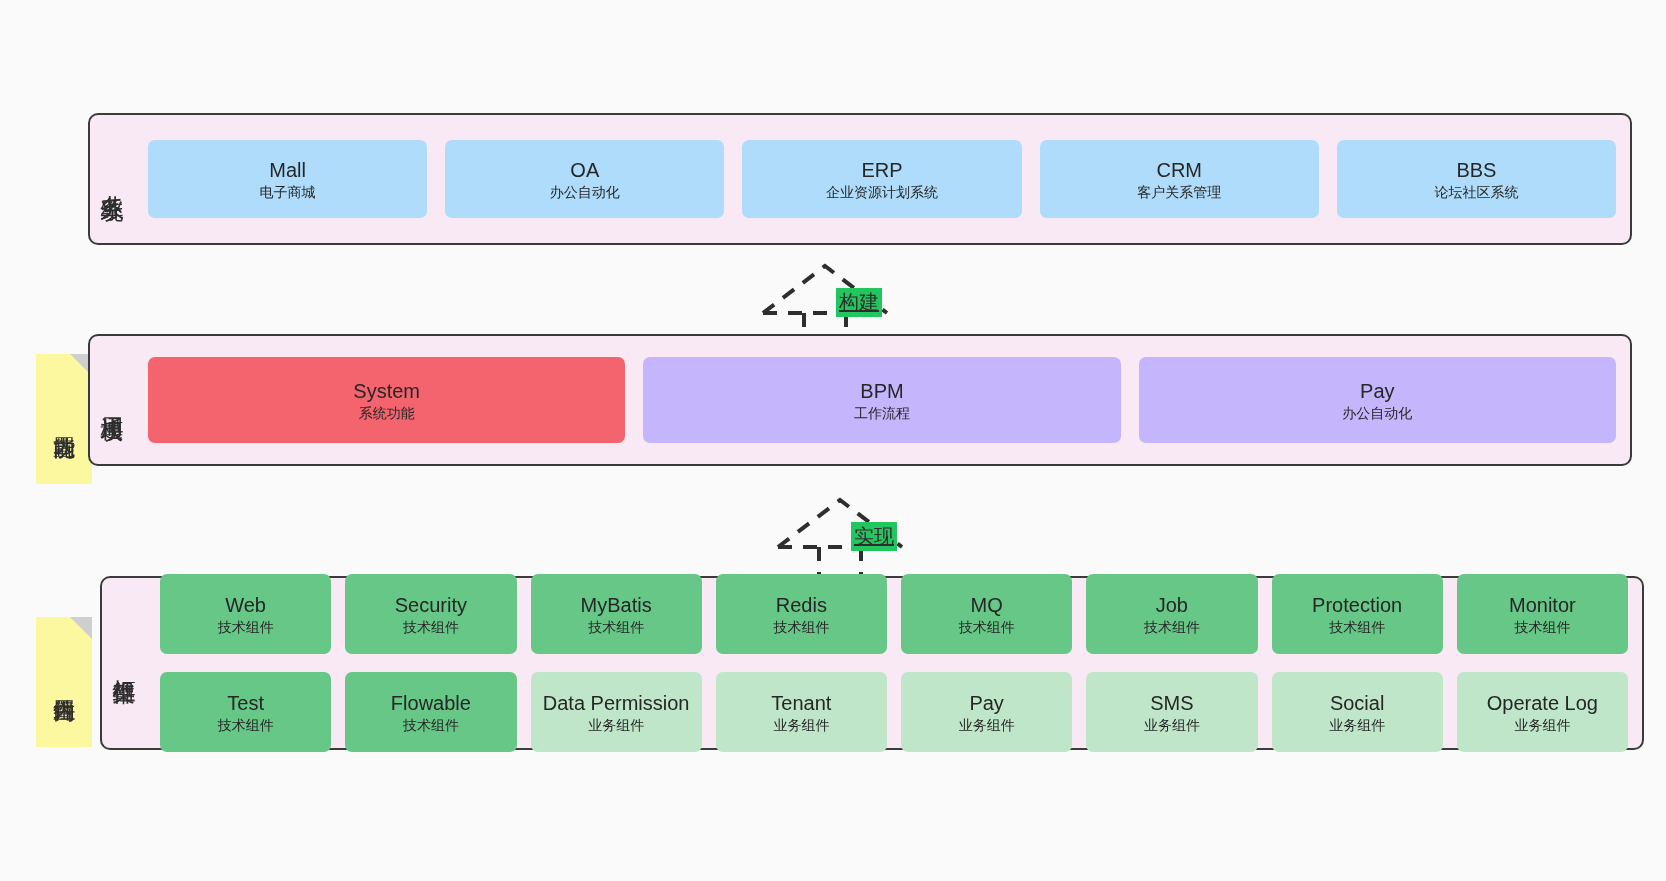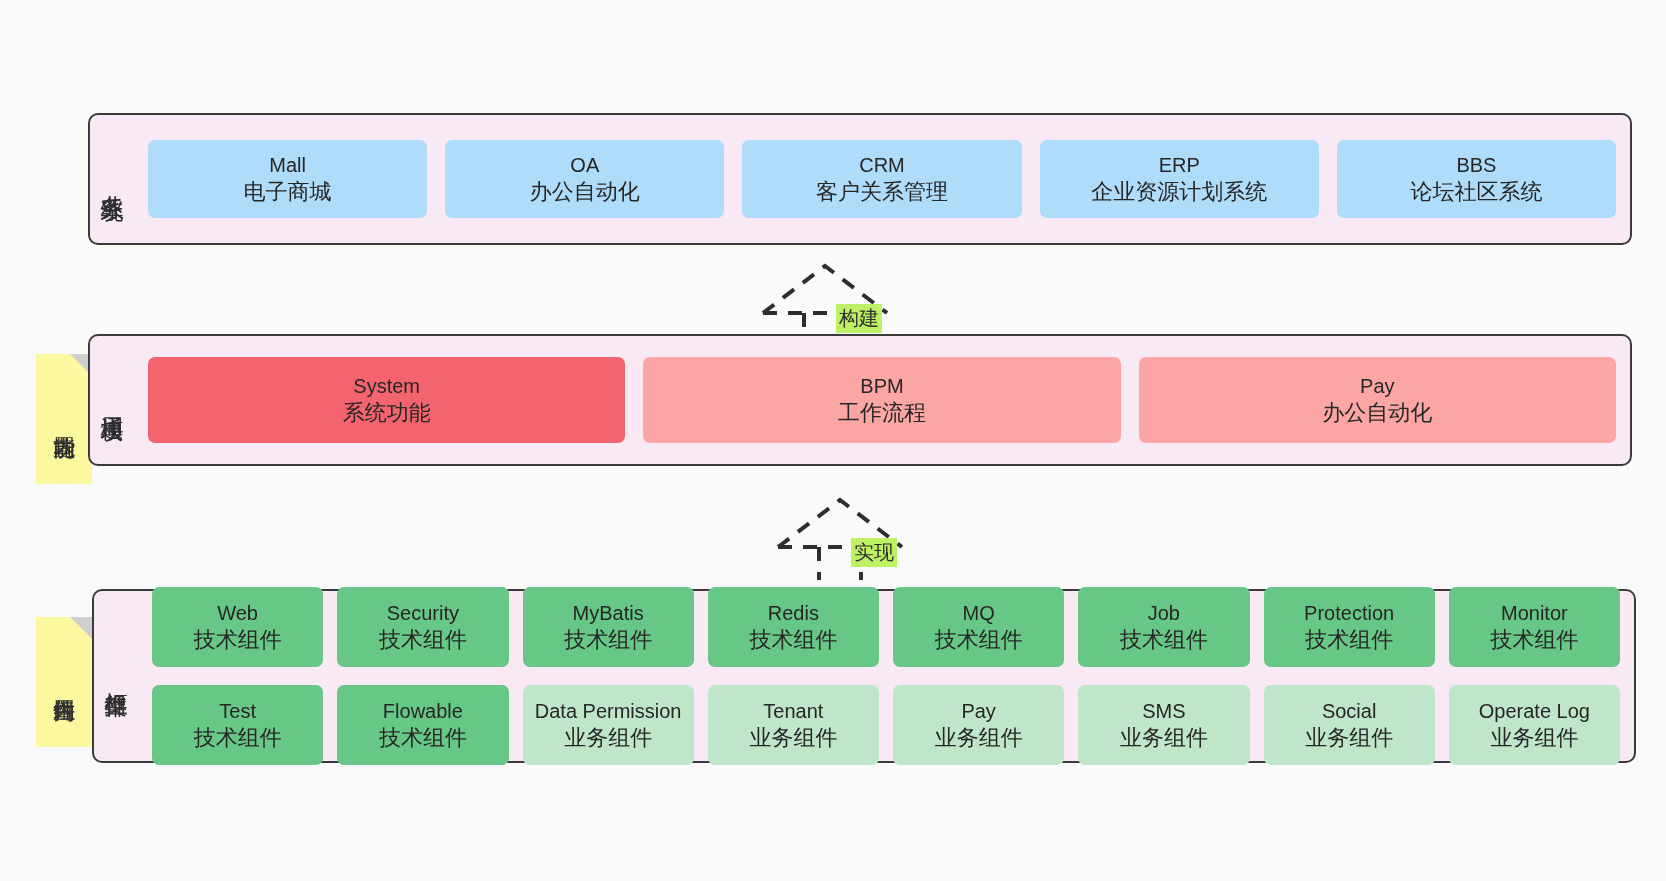--- a/index.html
+++ b/index.html
@@ -71,25 +71,25 @@
     flex-direction: column;
     align-items: center;
     justify-content: center;
     text-align: center;
     color: #262626;
     line-height: 1.3;
     padding: 6px 4px;
     user-select: none;
   }
   .card .t1 { font-size: 20px; }
-  .card .t2 { font-size: 22px; }
+  .card .t2 { font-size: 14px; }
 
   .card.blue      { background: #AEDCFA; height: 78px; }
   .card.red       { background: #F4646E; height: 86px; }
-  .card.pink      { background: #fca5a5; height: 86px; }
+  .card.pink      { background: #c4b5fd; height: 86px; }
   .card.green     { background: #67C787; height: 80px; }
   .card.lightgreen{ background: #BFE6C8; height: 80px; }
 
   
   .note {
     position: absolute;
     width: 56px;
     background: #FCF89F;
     color: #2e2e2e;
     font-size: 22px;
@@ -114,54 +114,55 @@
   
   .connector {
     position: absolute;
     width: 170px;
     height: 100px;
   }
   .connector svg { display: block; overflow: visible; }
   .connector .conn-label {
     position: absolute;
     left: 50%;
-    top: 46px;
+    top: 30px;
     transform: translateX(-4px);
-    background: #bef264;
+    background: #22c55e;
     color: #2e2e2e;
     font-size: 20px;
     padding: 1px 3px;
     white-space: nowrap;
     user-select: none;
+    text-decoration: underline;
   }
 </style>
 </head>
 <body>
 
 <div id="canvas">
 
   <div class="layer" style="left:88px; top:113px; width:1544px; height:132px;">
     <div class="layer-label">业务系统</div>
     <div class="layer-body">
 
       <div class="card blue">
         <div class="t1">Mall</div>
         <div class="t2">电子商城</div>
       </div>
       <div class="card blue">
         <div class="t1">OA</div>
         <div class="t2">办公自动化</div>
       </div>
       <div class="card blue">
+        <div class="t1">ERP</div>
+        <div class="t2">企业资源计划系统</div>
+      </div>
+      <div class="card blue">
         <div class="t1">CRM</div>
         <div class="t2">客户关系管理</div>
-      </div>
-      <div class="card blue">
-        <div class="t1">ERP</div>
-        <div class="t2">企业资源计划系统</div>
       </div>
       <div class="card blue">
         <div class="t1">BBS</div>
         <div class="t2">论坛社区系统</div>
       </div>
 
     </div>
   </div>
 
   <div class="connector" style="left:755px; top:258px; width:170px; height:88px;">
@@ -205,21 +206,21 @@
       <path d="M 49 55 L 49 88" fill="none" stroke="#2e2e2e" stroke-width="4" stroke-dasharray="14 11"></path>
       <path d="M 91 55 L 91 88" fill="none" stroke="#2e2e2e" stroke-width="4" stroke-dasharray="14 11"></path>
     </svg>
     <div class="conn-label">实现</div>
   </div>
 
   <div class="note" style="left:36px; top:617px; height:130px;">
     <span>内置组件</span>
   </div>
 
-  <div class="layer" style="left:92px; top:576px; width:1544px; height:174px;margin-top:13px;">
+  <div class="layer" style="left:100px; top:576px; width:1544px; height:174px;">
     <div class="layer-label">框架组件</div>
     <div class="layer-body two-rows">
 
       <div class="row">
         <div class="card green">
           <div class="t1">Web</div>
           <div class="t2">技术组件</div>
         </div>
         <div class="card green">
           <div class="t1">Security</div>

